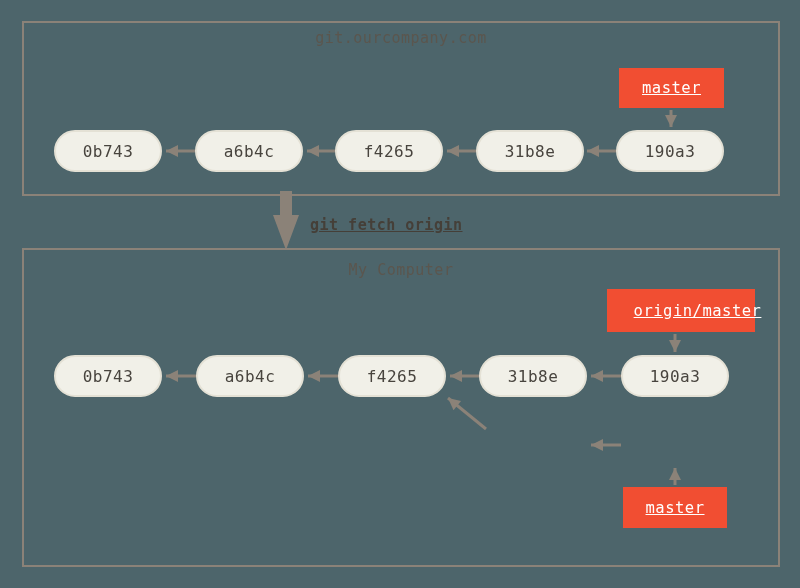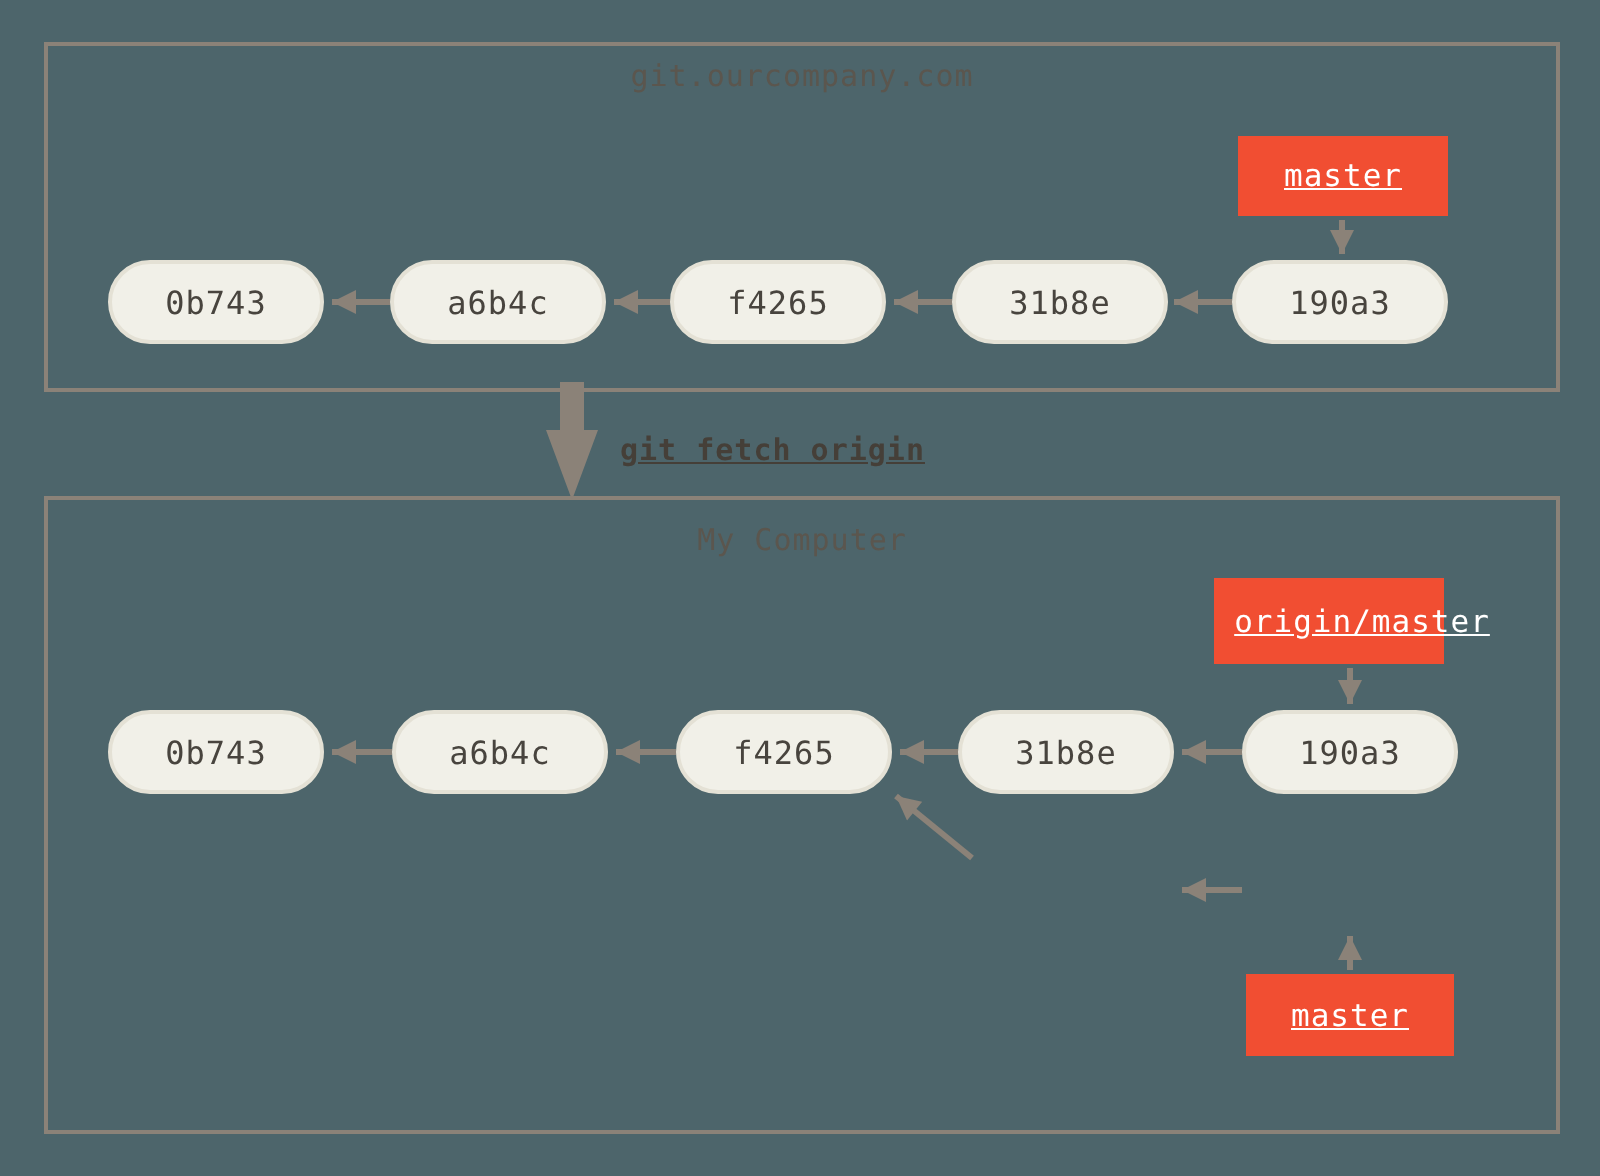--- a/index.html
+++ b/index.html
@@ -85,21 +85,21 @@
   <div class="branch-label" style="left:619px;top:68px;width:105px;height:40px;">master</div>
 
   <div class="pill" style="left:54px;top:130px;">0b743</div>
   <div class="pill" style="left:195px;top:130px;">a6b4c</div>
   <div class="pill" style="left:335px;top:130px;">f4265</div>
   <div class="pill" style="left:476px;top:130px;">31b8e</div>
   <div class="pill" style="left:616px;top:130px;">190a3</div>
 
   <div class="command-text" style="left:310px;top:216px;">git fetch origin</div>
 
-  <div class="branch-label" style="left:607px;top:289px;width:115px;height:43px;padding-left:33px;">origin/master</div>
+  <div class="branch-label" style="left:607px;top:289px;width:148px;height:43px;padding-left:33px;">origin/master</div>
 
   <div class="pill" style="left:54px;top:355px;">0b743</div>
   <div class="pill" style="left:196px;top:355px;">a6b4c</div>
   <div class="pill" style="left:338px;top:355px;">f4265</div>
   <div class="pill" style="left:479px;top:355px;">31b8e</div>
   <div class="pill" style="left:621px;top:355px;">190a3</div>
 
 
   <div class="branch-label" style="left:623px;top:487px;width:104px;height:41px;">master</div>
 

